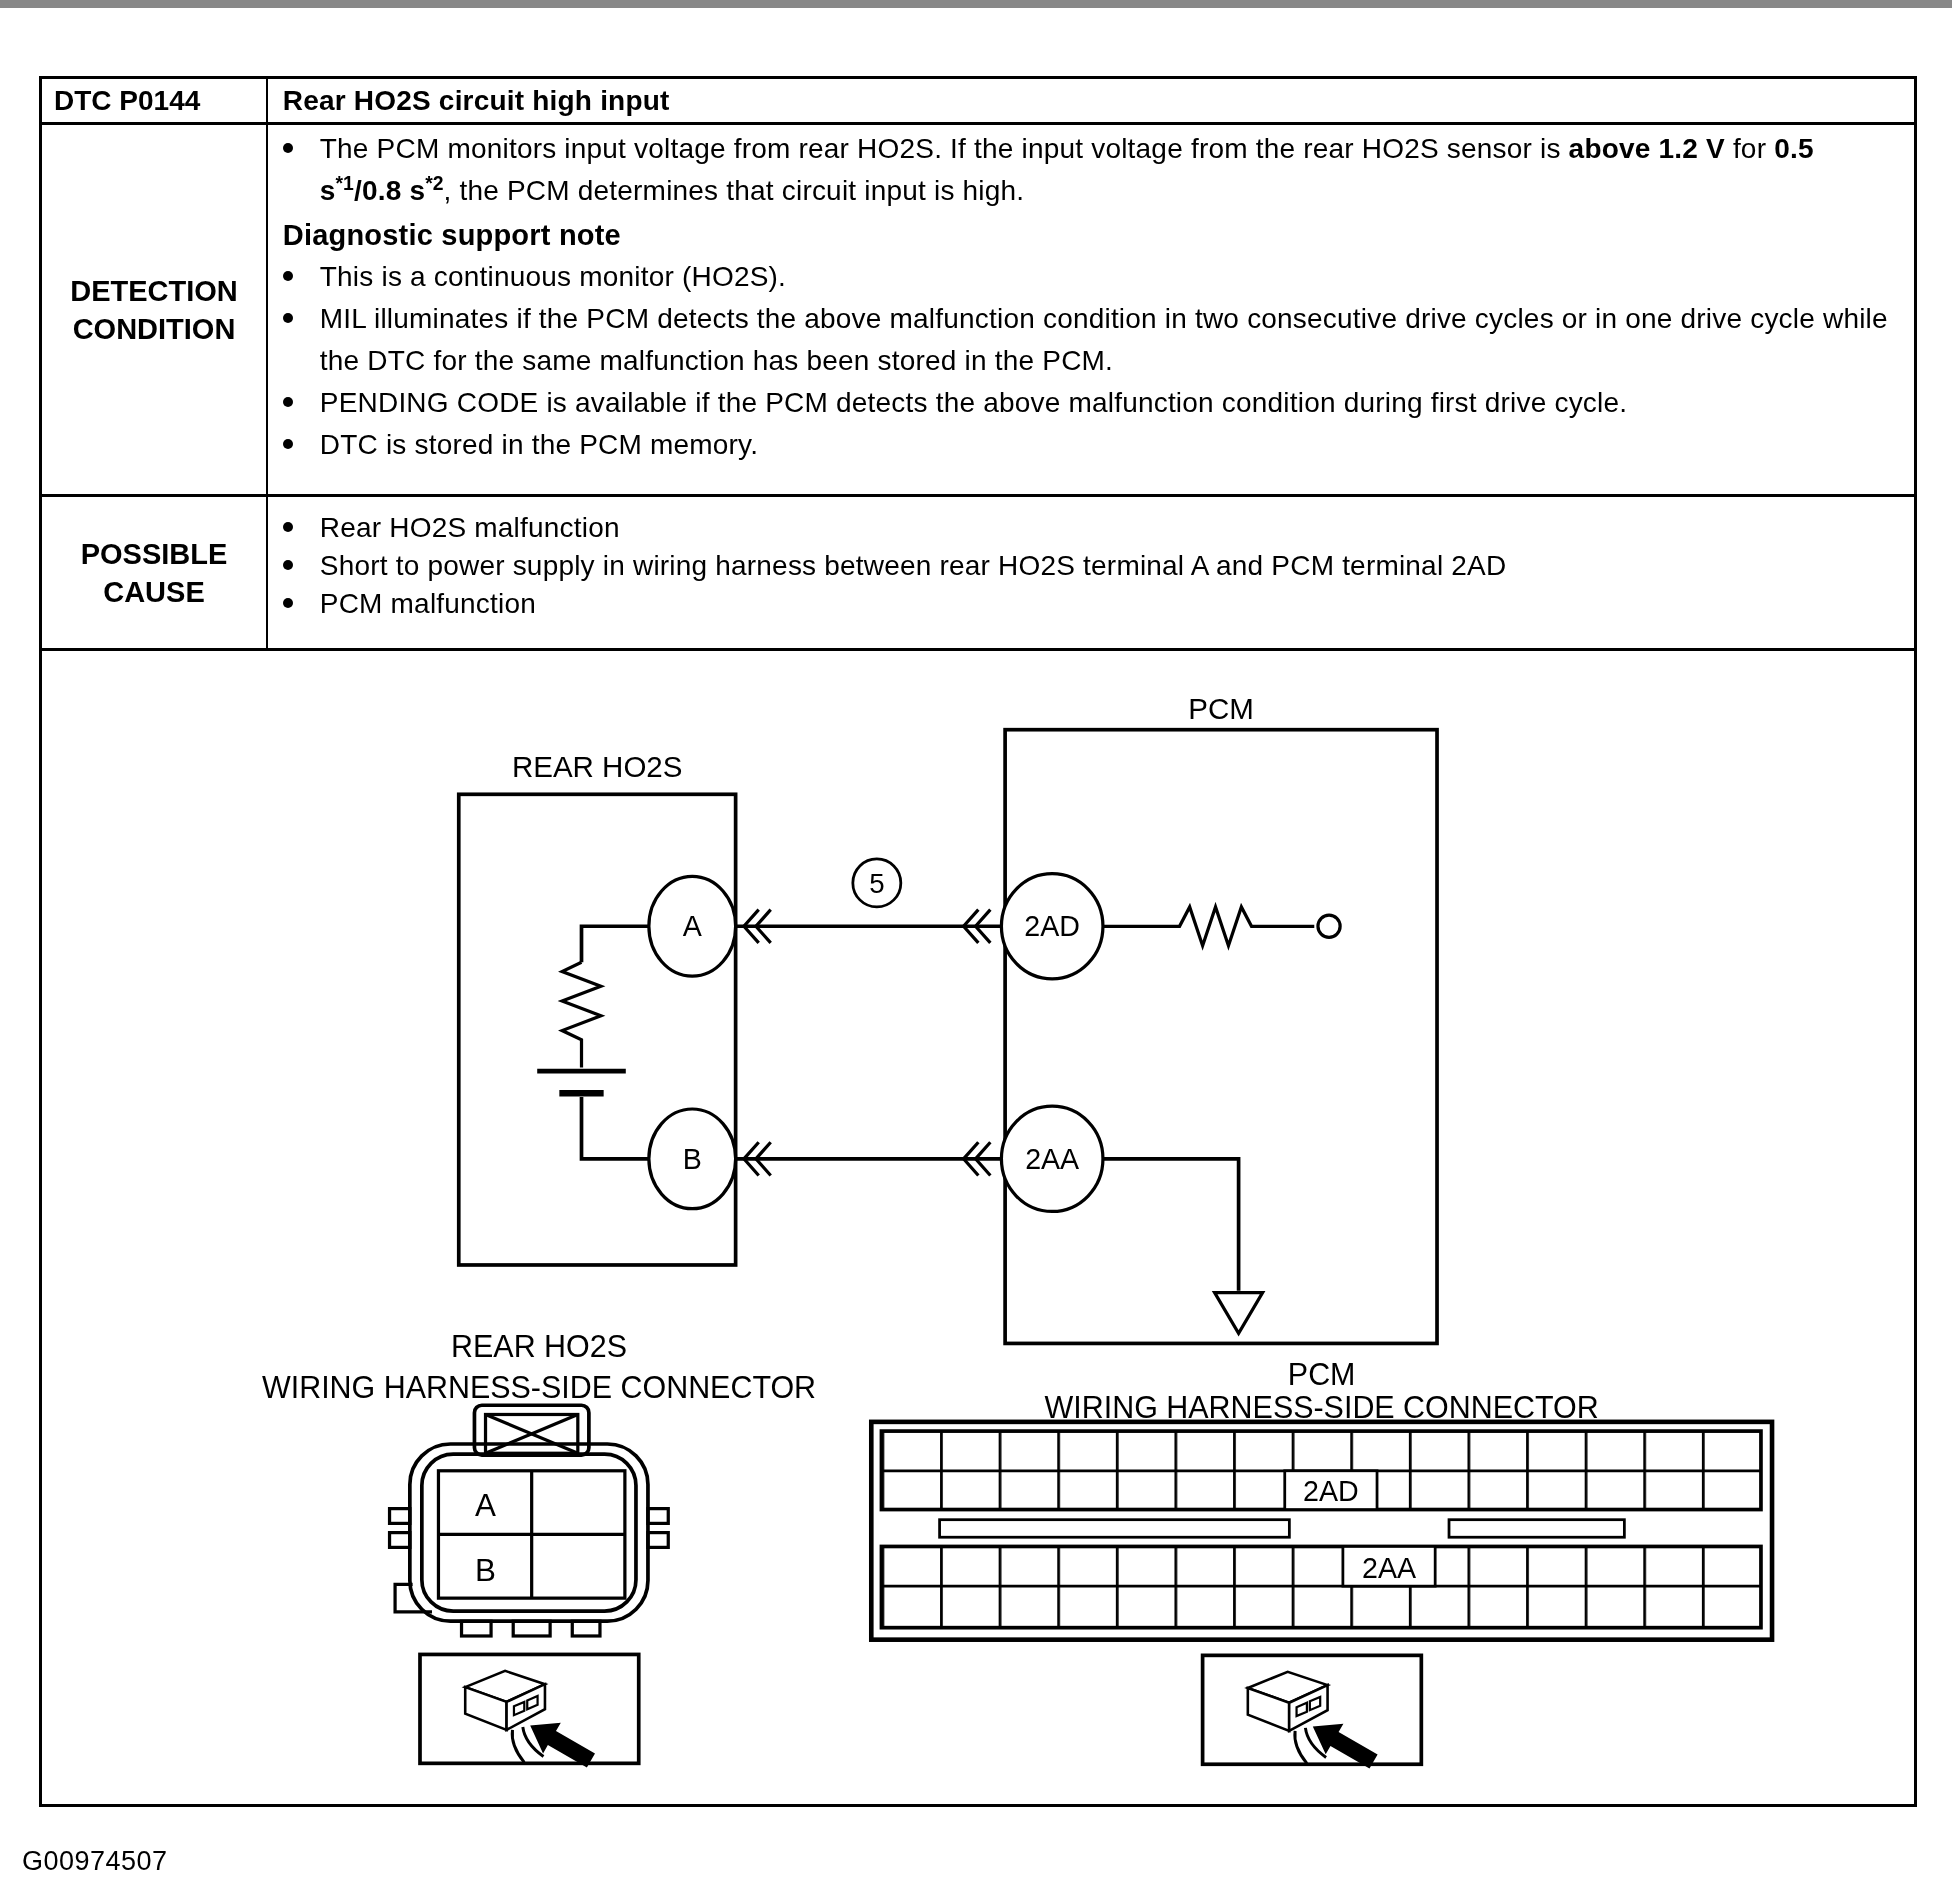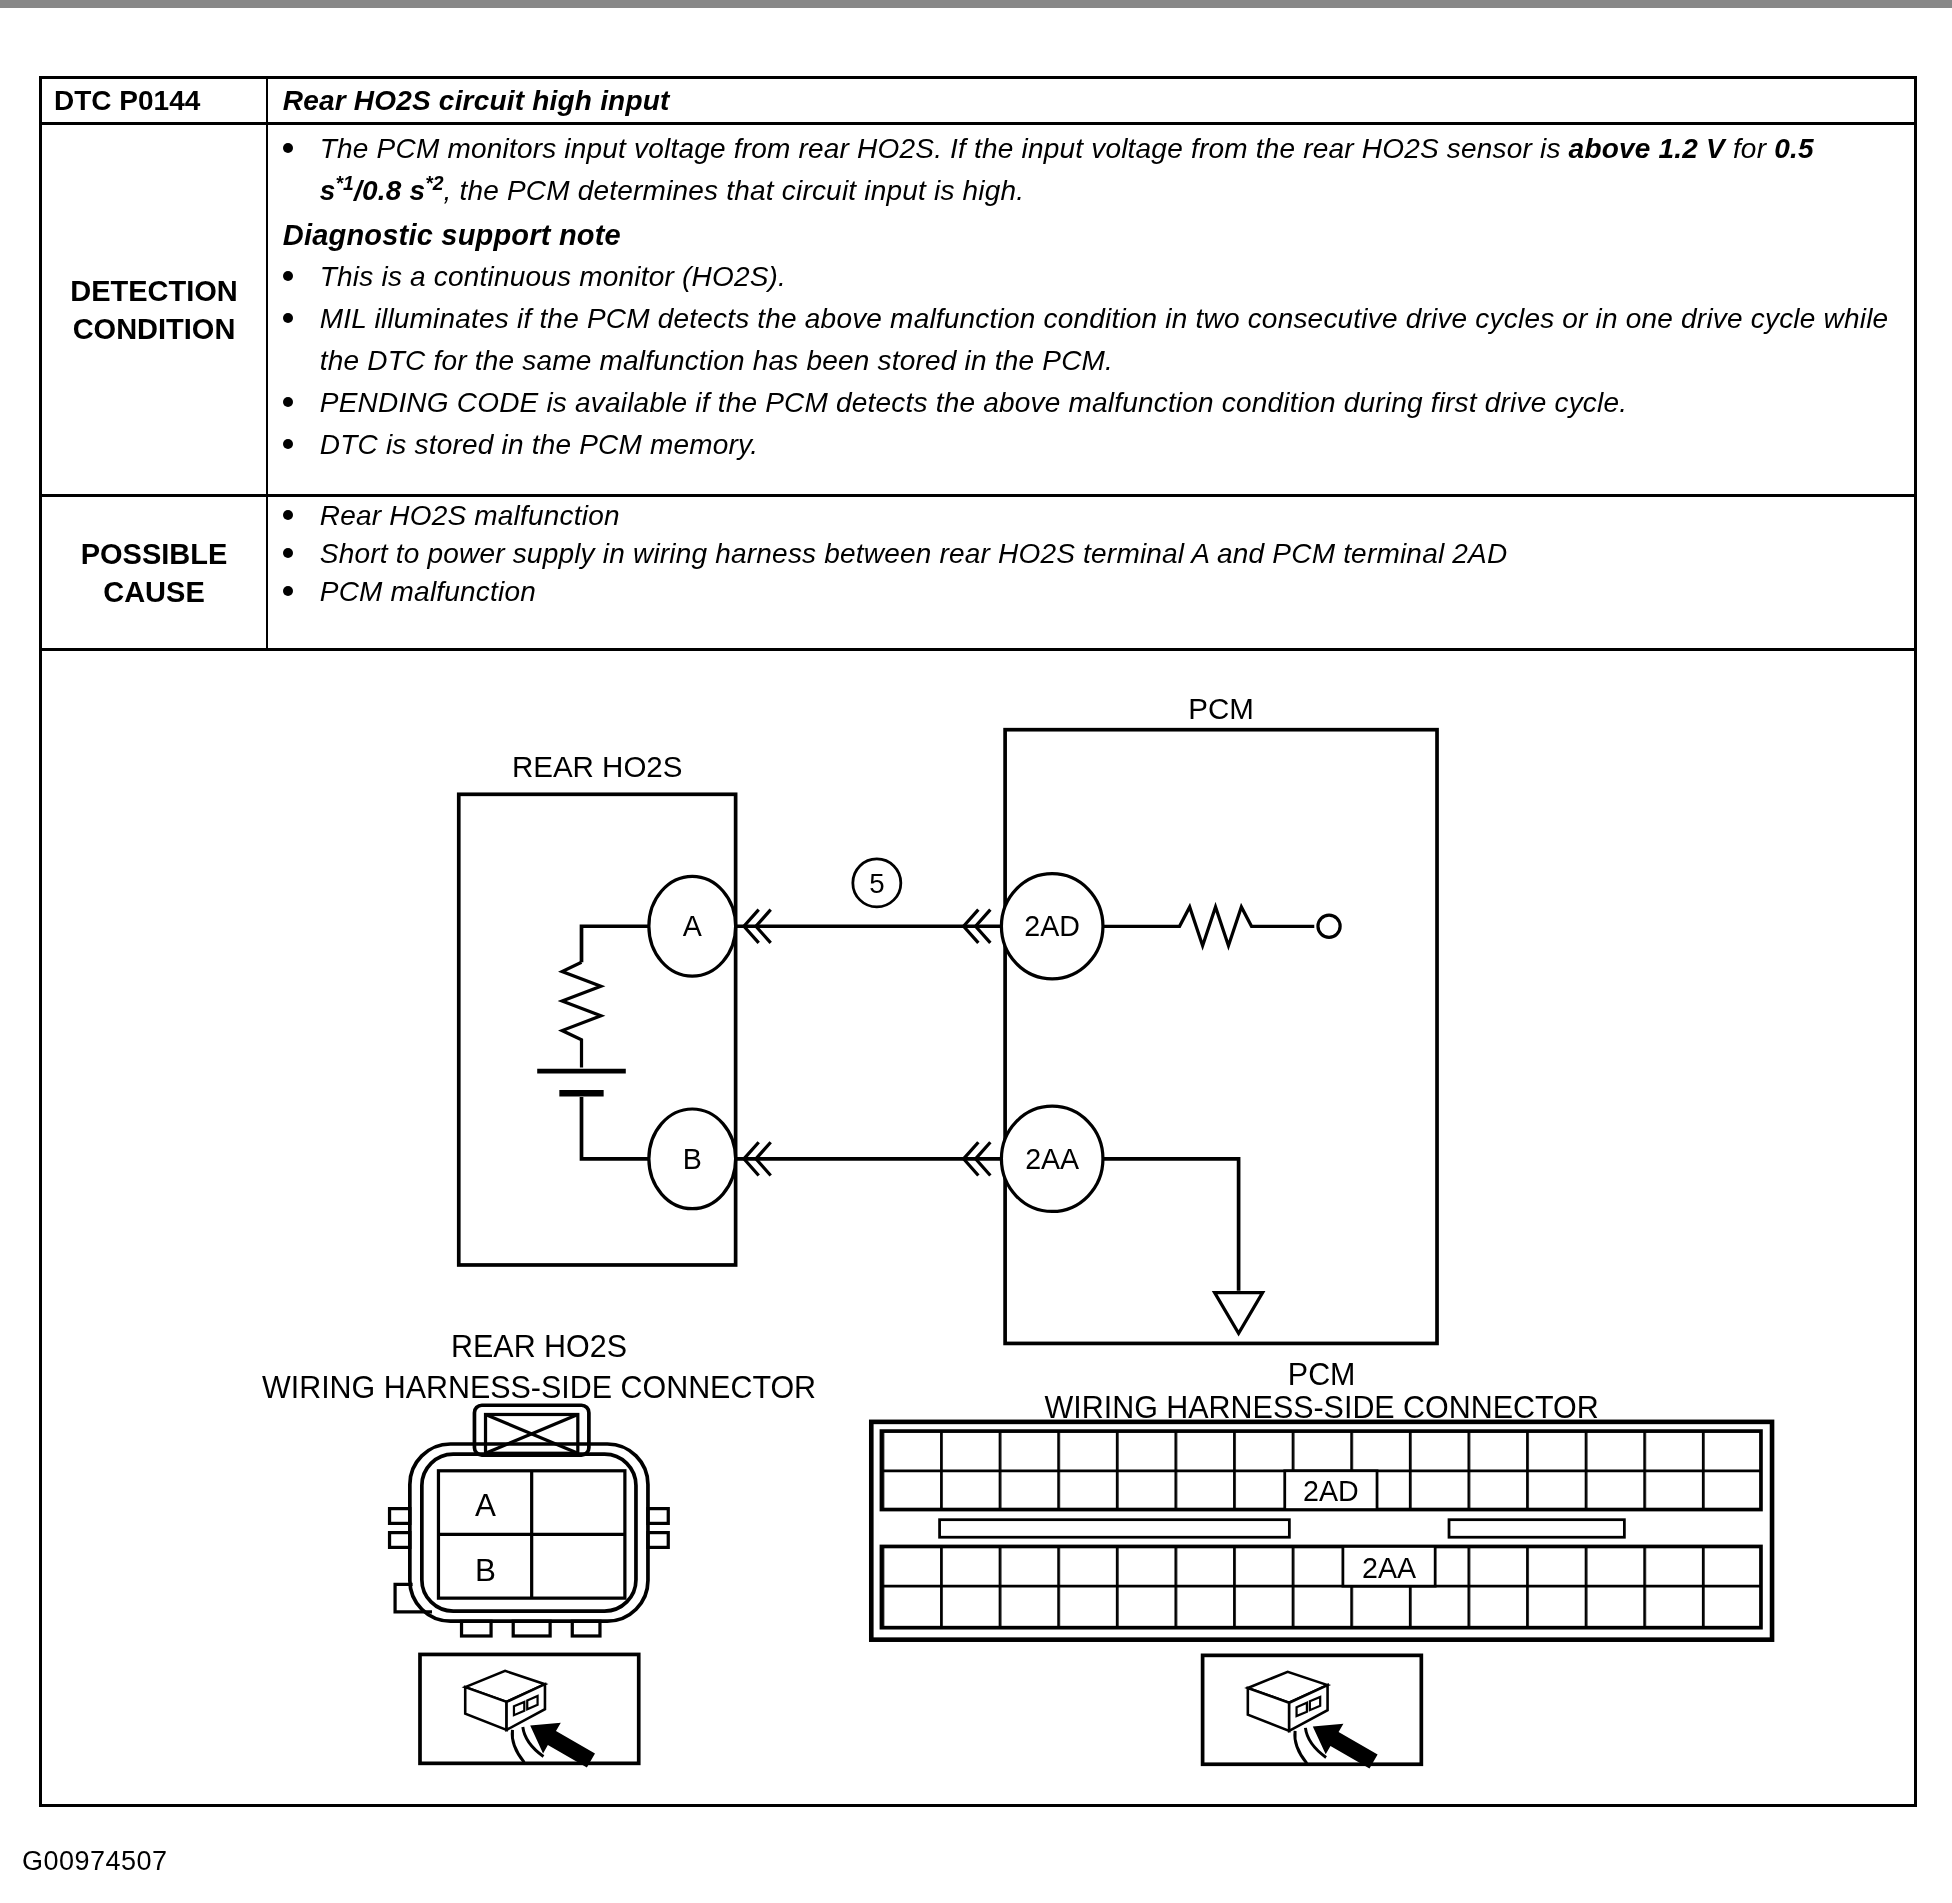--- a/index.html
+++ b/index.html
@@ -16,23 +16,23 @@
   .r1{height:46px;}
   .r2{height:372px;}
   .r3{height:154px;}
   .r4{flex:1;border-bottom:none;position:relative;}
   .lbl{
     width:226px;flex:0 0 226px;border-right:2.8px solid #000;box-sizing:border-box;
     display:flex;flex-direction:column;align-items:center;justify-content:center;
     font-weight:700;font-size:29px;line-height:38px;text-align:center;
   }
   .r1 .lbl{align-items:flex-start;padding-left:12px;justify-content:center;font-size:28px;}
-  .cnt{flex:1;padding:2.8px 13px 0 14.8px;font-size:28px;line-height:42px;letter-spacing:0.2px;box-sizing:border-box;font-style:italic;}
+  .cnt{flex:1;padding:2.8px 13px 0 14.8px;font-size:28px;line-height:42px;letter-spacing:0.2px;box-sizing:border-box;}
   .r1 .cnt{display:flex;align-items:center;font-weight:700;padding-top:0;}
-  .r3 .cnt{line-height:38px;padding-top:0;}
+  .r3 .cnt{line-height:38px;padding-top:12px;}
   .ul{list-style:none;margin:0;padding:0;}
   .ul li{display:flex;align-items:flex-start;}
   .dot{width:10px;height:10px;border-radius:50%;background:#000;margin-top:14.8px;flex:0 0 auto;}
   .r3 .dot{margin-top:13px;}
   .tx{margin-left:27px;}
   .b{font-weight:700;}
   .sup{font-size:19.4px;position:relative;top:-10px;font-weight:700;letter-spacing:0;}
   .note-head{font-weight:700;font-size:29px;}
   
   .diagram{position:absolute;left:0;top:0;width:1953px;height:1903px;pointer-events:none;}

